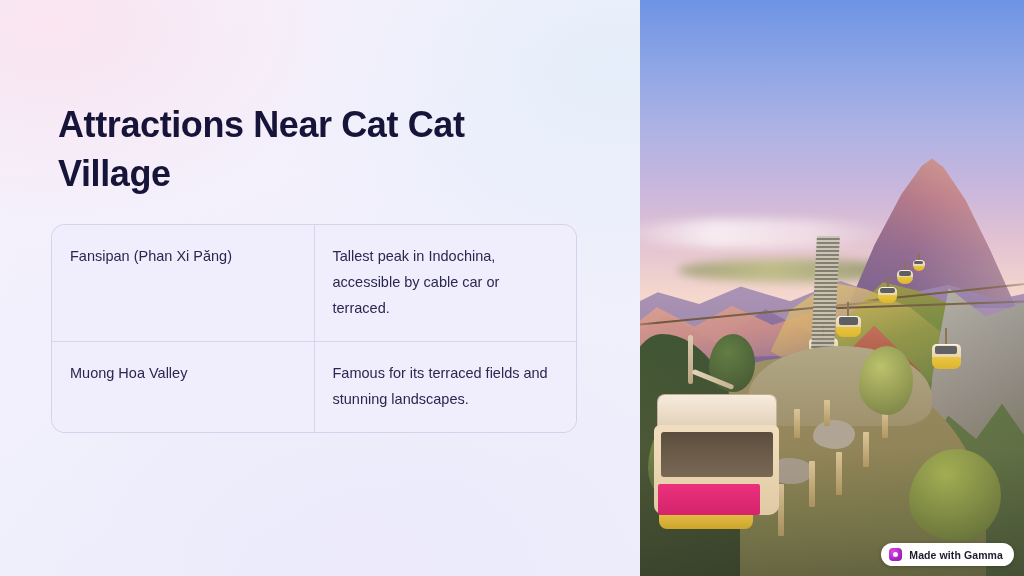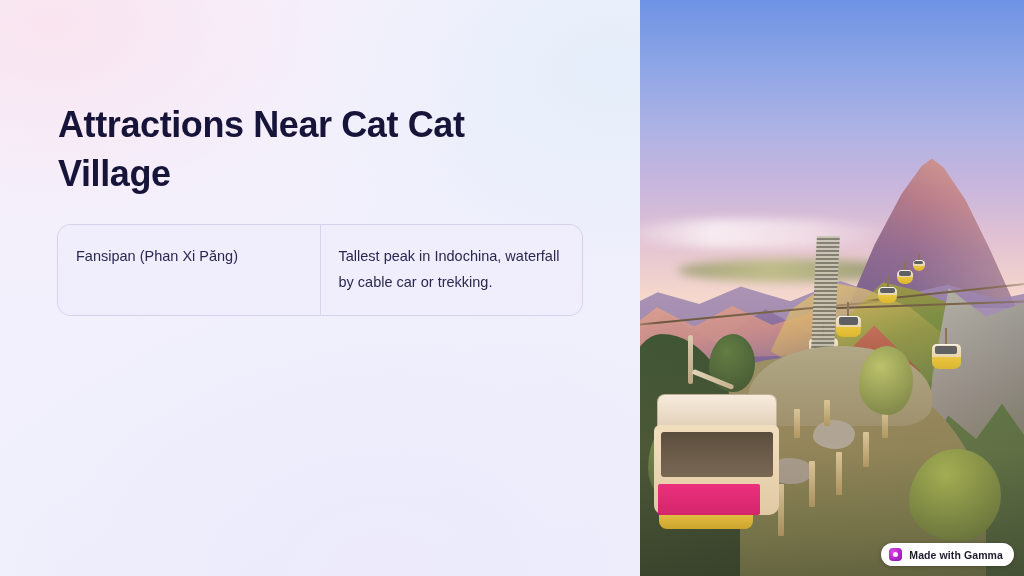--- a/index.html
+++ b/index.html
@@ -45,21 +45,21 @@
     font-size: 36px;
     line-height: 49px;
     font-weight: 700;
     letter-spacing: -0.4px;
     color: #17143a;
   }
 
   
   .attractions-table {
     position: absolute;
-    left: 58px;
+    left: 52px;
     top: 225px;
     width: 524px;
     border-radius: 13px;
     overflow: hidden;
     border-collapse: collapse;
     table-layout: fixed;
     box-shadow: 0 0 0 1px rgba(190,188,222,0.55);
   }
 
   .attractions-table tr { height: 1px; }
@@ -399,21 +399,25 @@
 <div class="slide">
 
   <div class="content-pane">
 
     <h1 class="page-title">Attractions Near Cat Cat Village</h1>
 
     <table class="attractions-table">
       <tbody>
         <tr class="row-odd">
           <td class="col-name">Fansipan (Phan Xi Păng)</td>
-          <td class="col-desc">Tallest peak in Indochina, waterfall by cable car or trekking.</td>
+          <td class="col-desc">Tallest peak in Indochina, accessible by cable car or terraced.</td>
+        </tr>
+        <tr class="row-odd">
+          <td class="col-name">Muong Hoa Valley</td>
+          <td class="col-desc">Famous for its terraced fields and stunning landscapes.</td>
         </tr>
       </tbody>
     </table>
   </div>
 
   <div class="image-pane">
     <div class="photo">
       <div class="sky"></div>
       <div class="cloud-band"></div>
       <div class="cloud-band b2"></div>

